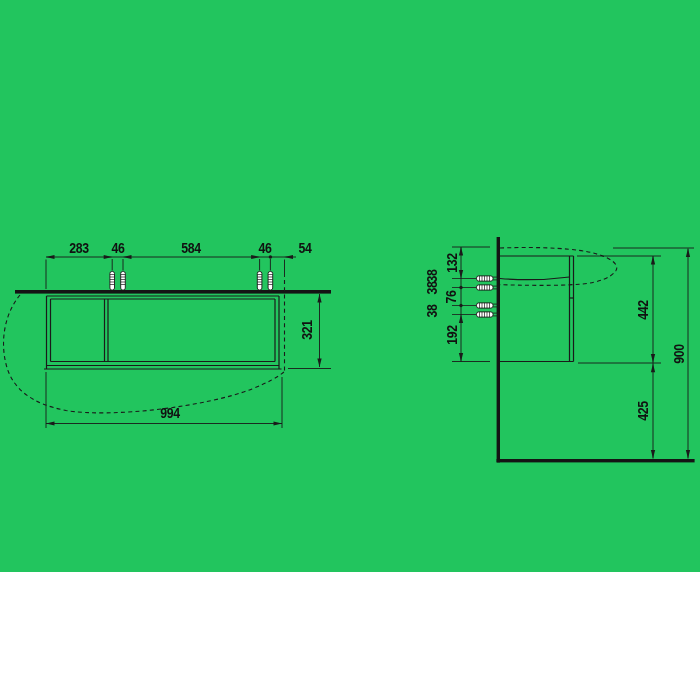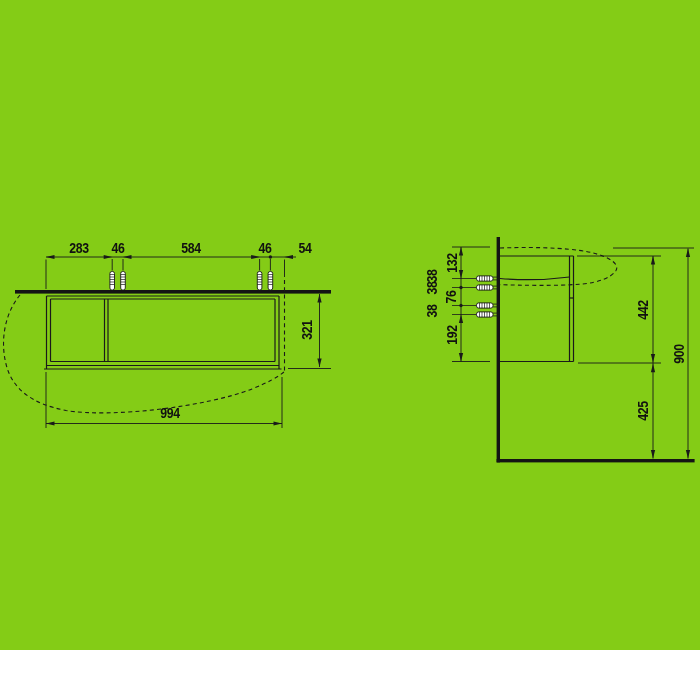--- a/index.html
+++ b/index.html
@@ -1,17 +1,17 @@
 <!DOCTYPE html>
 <html><head>
 <meta charset="utf-8">
 <style>
   html,body{margin:0;padding:0;background:#ffffff;}
   .stage{
-    position:relative;width:700px;height:650px;background:#84cc16;overflow:hidden;
+    position:relative;width:700px;height:572px;background:#22c55e;overflow:hidden;
     font-family:"Liberation Sans",sans-serif;
   }
   .stage svg{position:absolute;left:0;top:0;}
   .dim{
     position:absolute;
     font-weight:bold;font-size:15px;line-height:1;color:#111;
     white-space:nowrap;letter-spacing:-0.4px;
     transform:translate(-50%,-50%) scaleX(0.82);
   }
   .dim.rot{transform:translate(-50%,-50%) rotate(-90deg) scaleX(0.82);}

